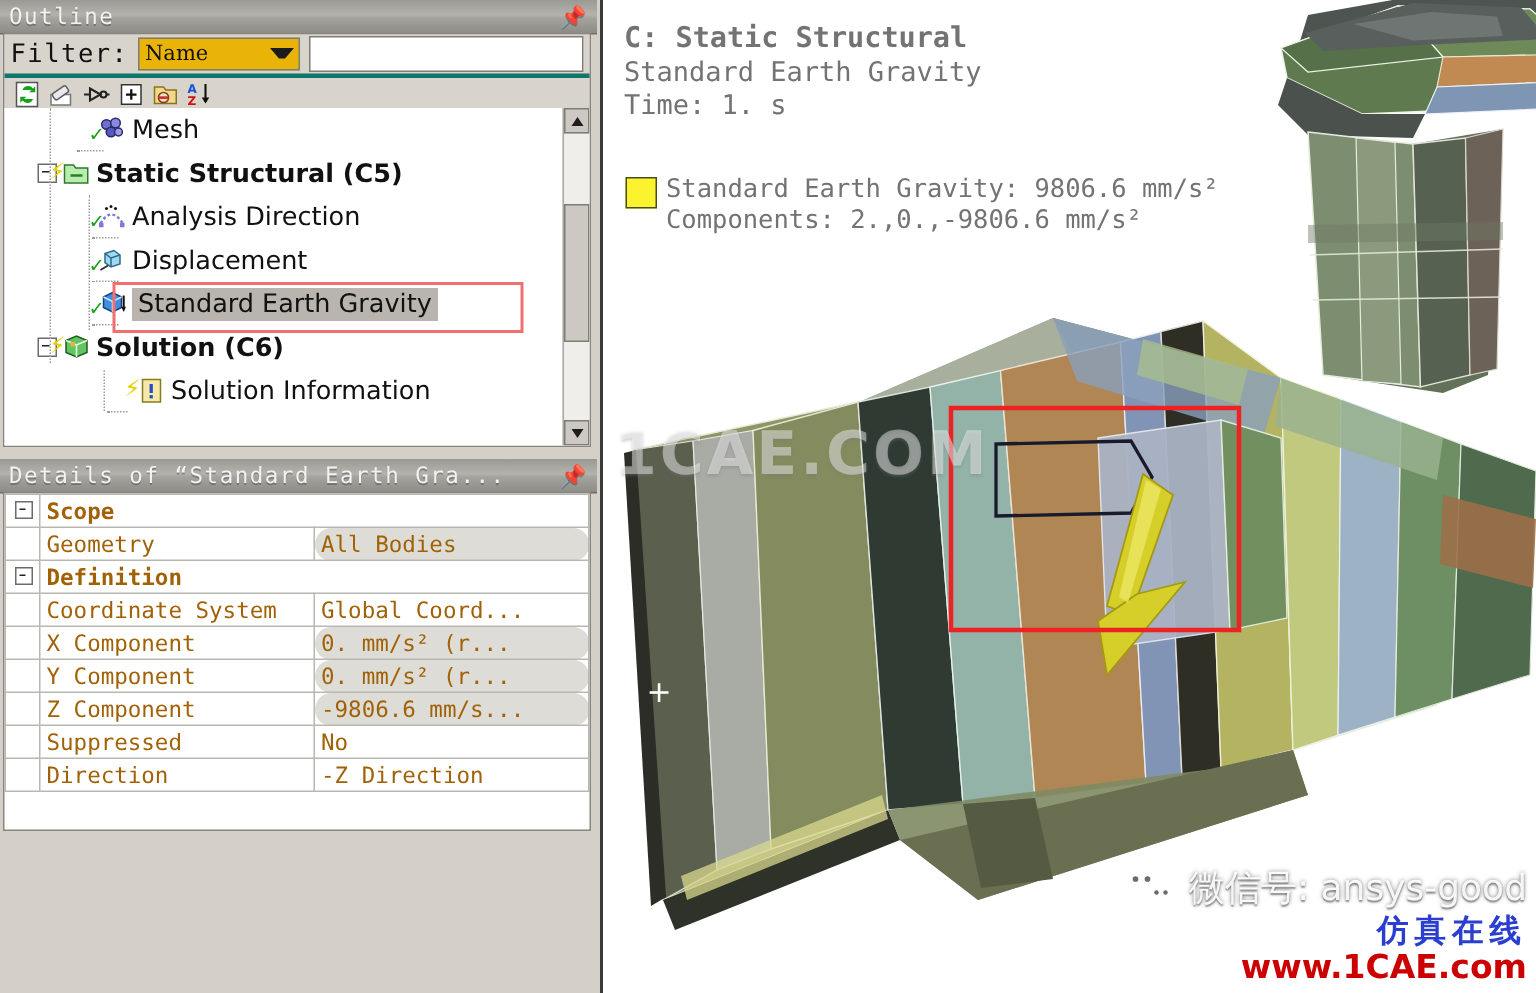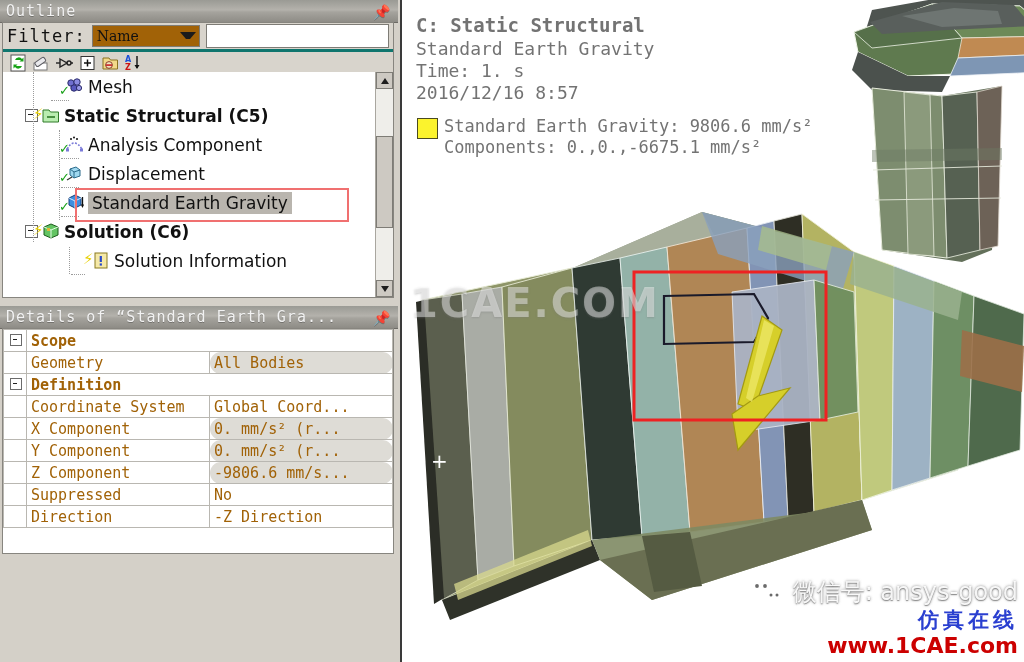--- a/index.html
+++ b/index.html
@@ -23,21 +23,21 @@
   #left{position:absolute;left:0;top:0;width:398px;height:486px;background:#d4d0c8;}
 
   #outline-panel{position:absolute;left:0;top:0;width:398px;height:300px;}
   #outline-body{position:absolute;left:2px;top:22px;width:392px;height:276px;
                 background:#d4d0c8;border:1px solid #87857f;box-sizing:border-box;}
 
   .filter-row{display:flex;align-items:center;height:26px;
               border-bottom:3px solid #0f766e;background:#d8d4cc;padding-left:4px;}
   .filter-label{font-size:17px;color:#111;letter-spacing:1px;
                 font-family:"DejaVu Sans Mono",monospace;}
-  .combo{margin-left:6px;width:110px;height:20px;background:#a16207;
+  .combo{margin-left:6px;width:110px;height:20px;background:#eab308;
          border:1px solid #7e7c76;position:relative;display:flex;align-items:center;}
   .combo span{font-family:"DejaVu Serif",serif;font-size:14px;padding-left:4px;color:#111;}
   .combo .arrow{position:absolute;right:3px;top:6px;width:0;height:0;
         border-left:6px solid transparent;border-right:6px solid transparent;
         border-top:7px solid #1b1b1b;}
   .filter-input{margin-left:6px;flex:1;height:20px;background:#fff;
                 border:1px solid #7e7c76;margin-right:4px;}
 
   .tool-row{display:flex;align-items:center;height:22px;gap:4px;padding-left:6px;
             background:#d8d4cc;border-bottom:1px solid #9e9c96;}
@@ -223,21 +223,21 @@
                 <span class="ind" style="width: 44px; flex: 0 0 auto;"></span>
                 <span style="width: 14px; flex: 0 0 auto;"></span>
                 <span class="ico"><svg width="19" height="19" viewBox="0 0 19 19">
                     <path d="M2 14 Q9 2 17 14" fill="none" stroke="#7a7ad8" stroke-width="1.6" stroke-dasharray="2,1.5"></path>
                     <rect x="1" y="13.5" width="3" height="3" fill="#7a7ad8"></rect>
                     <rect x="15" y="13.5" width="3" height="3" fill="#7a7ad8"></rect>
                     <circle cx="6" cy="4" r="1" fill="#111"></circle>
                     <circle cx="9" cy="2.6" r="1" fill="#111"></circle>
                     <circle cx="12" cy="4" r="1" fill="#111"></circle>
                   </svg><span class="chk">✓</span></span>
-                <span class="tlabel">Analysis Component</span>
+                <span class="tlabel">Analysis Direction</span>
               </div>
               <div class="trow">
                 <span class="ind" style="width: 44px; flex: 0 0 auto;"></span>
                 <span style="width: 14px; flex: 0 0 auto;"></span>
                 <span class="ico"><svg width="19" height="19" viewBox="0 0 19 19">
                     <path d="M5 5 L11 3 L15 6 L15 12 L9 14 L5 11 Z" fill="#9fd8f0" stroke="#2a6a8a"></path>
                     <path d="M5 5 L9 8 L15 6" fill="none" stroke="#2a6a8a"></path>
                     <path d="M9 8 L9 14" fill="none" stroke="#2a6a8a"></path>
                     <path d="M2 16 L7 13" stroke="#333" stroke-width="1.3"></path>
                   </svg><span class="chk">✓</span></span>
@@ -436,25 +436,24 @@
 
       <path d="M362 320 L372 326 L350 402 L344 398 Z" fill="#eee86a" opacity="0.75"></path>
 
       <rect x="232" y="272" width="192" height="148" fill="none" stroke="#ee2222" stroke-width="3"></rect>
 
     </svg>
 
     <div class="vtext" id="hdr1">C: Static Structural</div>
     <div class="vtext" id="hdr2">Standard Earth Gravity</div>
     <div class="vtext" id="hdr3">Time: 1. s</div>
-    <div class="vtext" id="hdr4">2016/12/16 8:57</div>
 
     <div id="legend-sw" style="background: rgb(251, 243, 45);"></div>
     <div class="vtext" id="leg1">Standard Earth Gravity: 9806.6 mm/s²</div>
-    <div class="vtext" id="leg2">Components: 0.,0.,-6675.1 mm/s²</div>
+    <div class="vtext" id="leg2">Components: 2.,0.,-9806.6 mm/s²</div>
 
     <div id="crosshair">+</div>
 
     <div id="wm-center">1CAE.COM</div>
 
     <div id="wm-box">
       <div id="wm-line1">
         <span id="wm-wechat">
           <svg width="40" height="32" viewBox="0 0 40 32">
             <ellipse cx="15" cy="13" rx="13" ry="10.5" fill="#ffffff" opacity="0.92"></ellipse>

